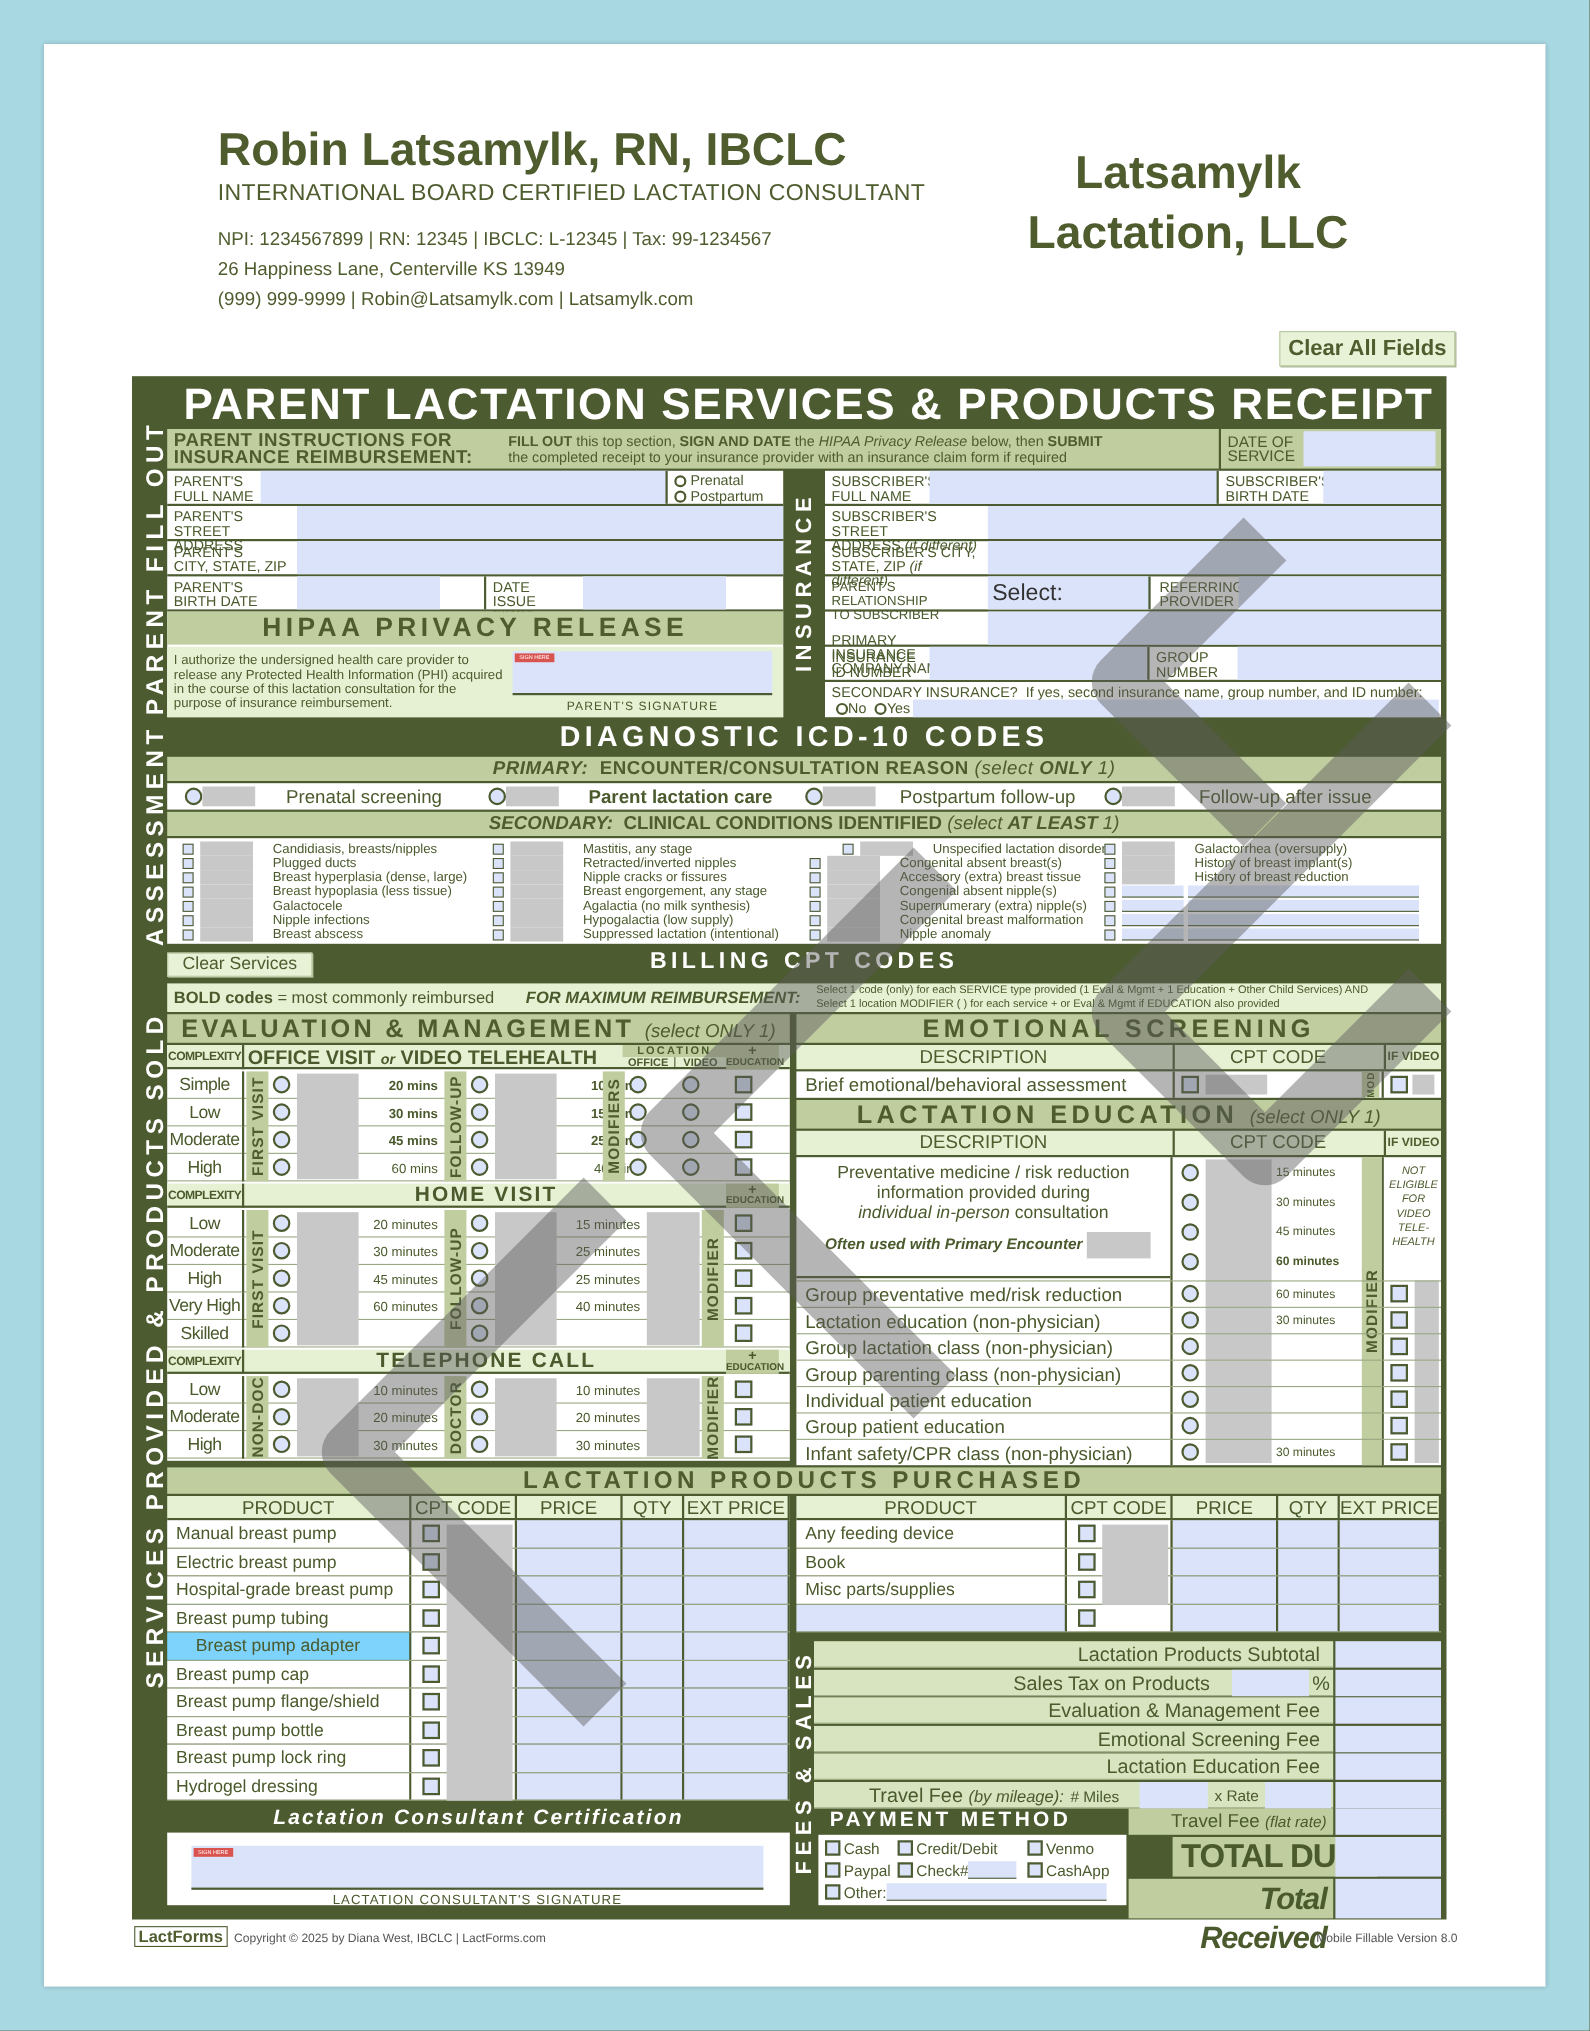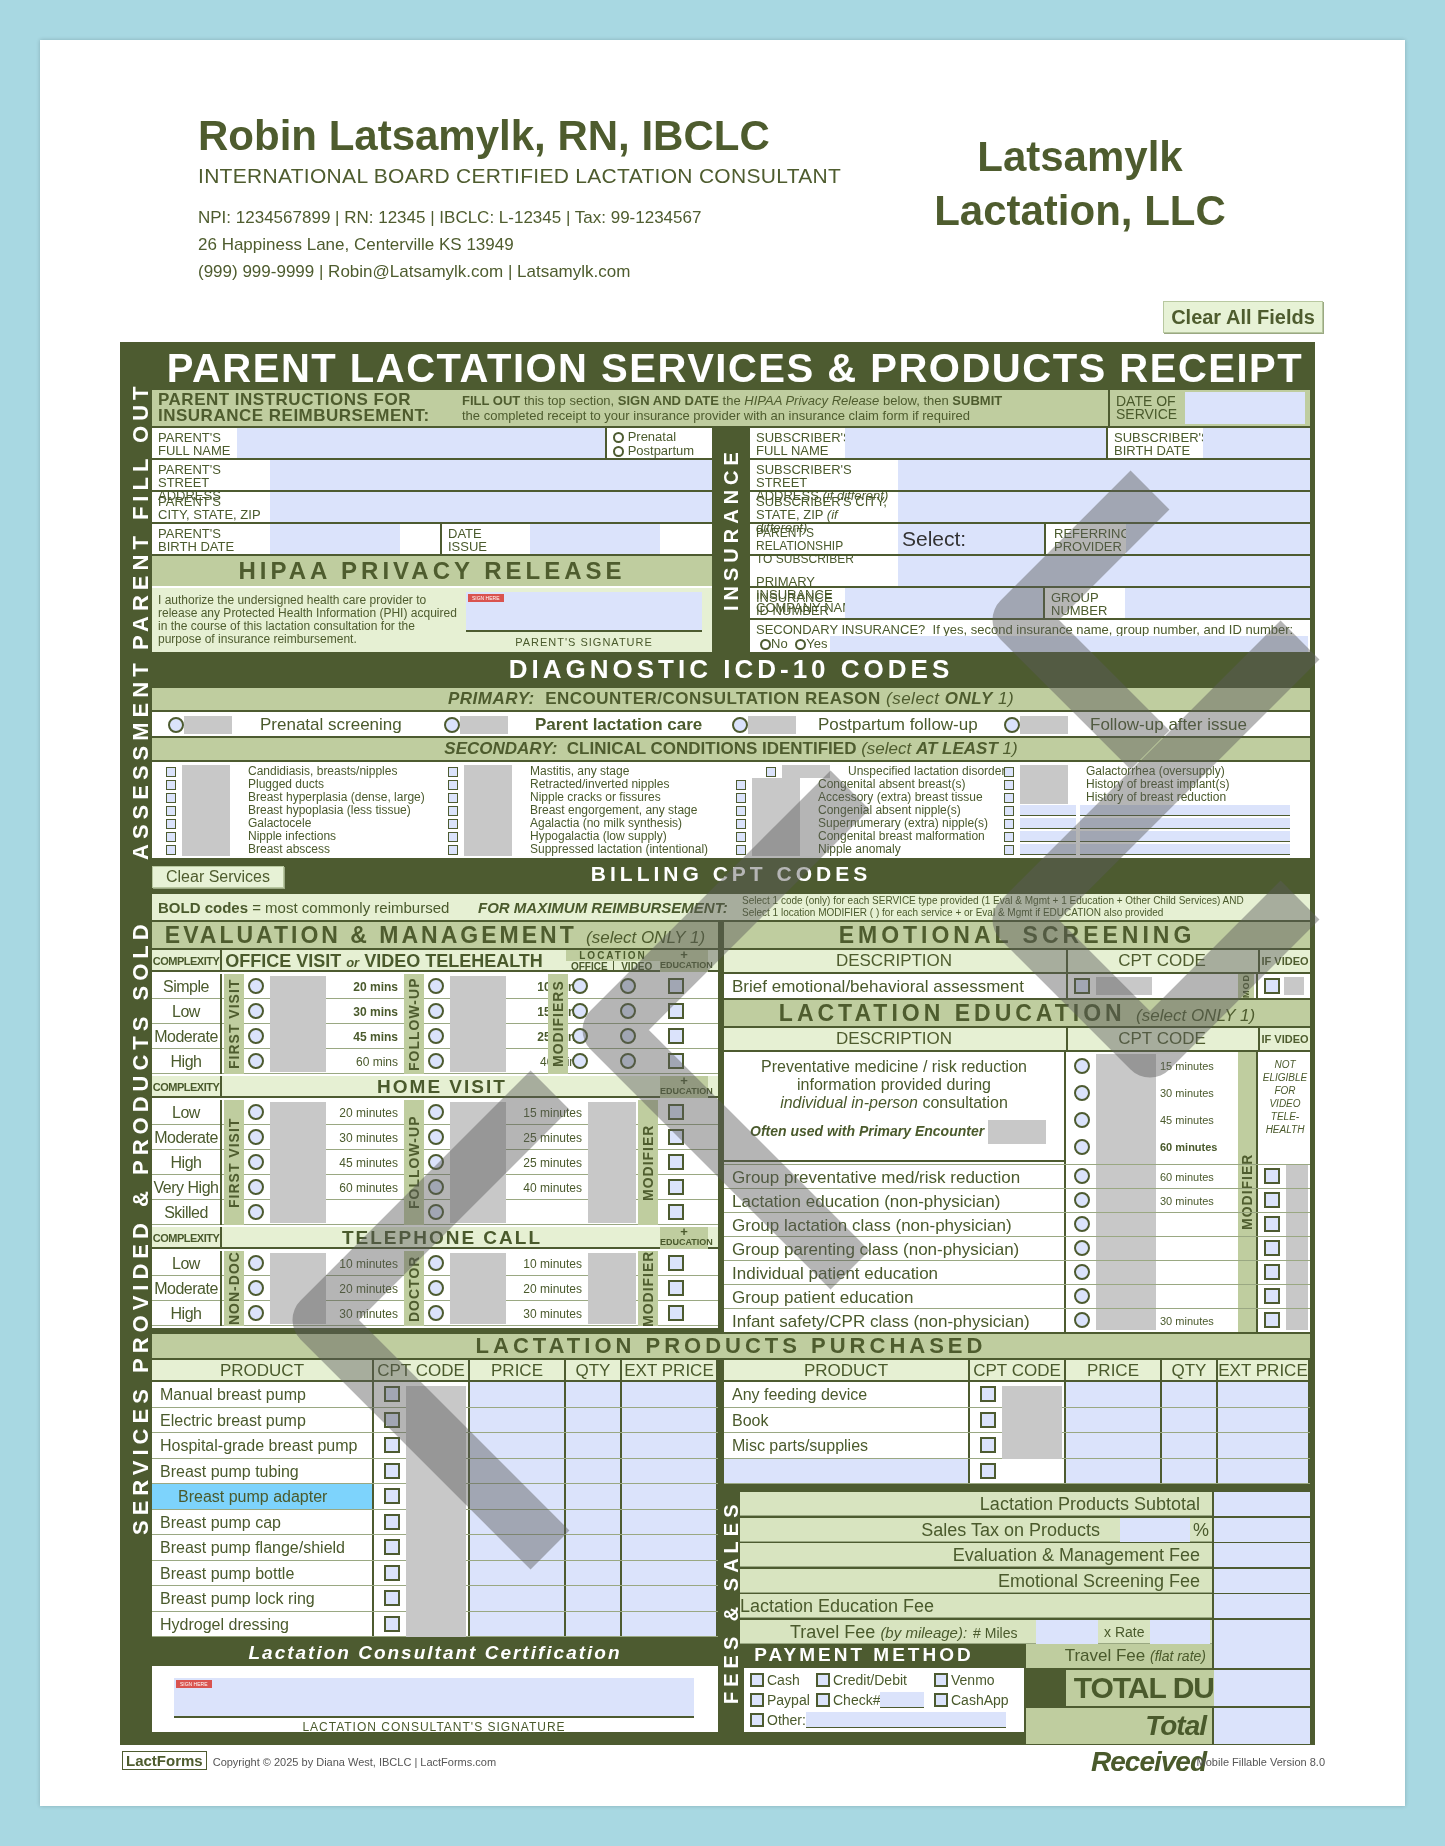--- a/index.html
+++ b/index.html
@@ -764,21 +764,21 @@
       <div style="position: absolute; left: 0px; top: 0px; width: 472px; height: 24px; background: rgb(216, 228, 192); text-align: right; padding-right: 12px; font-size: 18px; line-height: 24px; border-bottom: 1px solid rgb(154, 168, 130);">Lactation Products Subtotal</div>
       <div class="fld" style="position: absolute; left: 474px; top: 0px; width: 96px; height: 24px;"></div>
       <div class="fld" style="position: absolute; left: 380px; top: 25.5px; width: 70px; height: 24px; z-index: 2;"></div>
       <span style="position: absolute; left: 453px; top: 27.5px; font-size: 18px; z-index: 2;">%</span>
       <div style="position: absolute; left: 0px; top: 25.5px; width: 472px; height: 24px; background: rgb(216, 228, 192); text-align: right; padding-right: 12px; font-size: 18px; line-height: 24px; border-bottom: 1px solid rgb(154, 168, 130);"><span style="margin-right: 100px;">Sales Tax on Products</span></div>
       <div class="fld" style="position: absolute; left: 474px; top: 25.5px; width: 96px; height: 24px;"></div>
       <div style="position: absolute; left: 0px; top: 51px; width: 472px; height: 24px; background: rgb(216, 228, 192); text-align: right; padding-right: 12px; font-size: 18px; line-height: 24px; border-bottom: 1px solid rgb(154, 168, 130);">Evaluation &amp; Management Fee</div>
       <div class="fld" style="position: absolute; left: 474px; top: 51px; width: 96px; height: 24px;"></div>
       <div style="position: absolute; left: 0px; top: 76.5px; width: 472px; height: 24px; background: rgb(216, 228, 192); text-align: right; padding-right: 12px; font-size: 18px; line-height: 24px; border-bottom: 1px solid rgb(154, 168, 130);">Emotional Screening Fee</div>
       <div class="fld" style="position: absolute; left: 474px; top: 76.5px; width: 96px; height: 24px;"></div>
-      <div style="position: absolute; left: 0px; top: 102px; width: 472px; height: 24px; background: rgb(216, 228, 192); text-align: left; padding-right: 12px; font-size: 18px; line-height: 24px; border-bottom: 1px solid rgb(154, 168, 130);">Lactation Education Fee</div>
+      <div style="position: absolute; left: 0px; top: 102px; width: 472px; height: 24px; background: rgb(216, 228, 192); text-align: right; padding-right: 12px; font-size: 18px; line-height: 24px; border-bottom: 1px solid rgb(154, 168, 130);">Lactation Education Fee</div>
       <div class="fld" style="position: absolute; left: 474px; top: 102px; width: 96px; height: 24px;"></div>
       <div class="fld" style="position: absolute; left: 296px; top: 127.5px; width: 62px; height: 24px; z-index: 2;"></div>
       <span style="position: absolute; left: 364px; top: 131.5px; font-size: 14px; z-index: 2;">x Rate</span>
       <div class="fld" style="position: absolute; left: 410px; top: 127.5px; width: 60px; height: 24px; z-index: 2;"></div>
       <div style="position: absolute; left: 0px; top: 127.5px; width: 472px; height: 24px; background: rgb(216, 228, 192); text-align: left; padding-right: 12px; font-size: 18px; line-height: 24px; border-bottom: 1px solid rgb(154, 168, 130); padding-left: 50px;"><span>Travel Fee</span> <i style="font-size: 15px;">(by mileage):</i><span style="font-size: 14px; margin-left: 6px;"># Miles</span></div>
       <div class="fld" style="position: absolute; left: 474px; top: 127.5px; width: 96px; height: 24px;"></div>
     </div>
 
   <div class="box" style="left:620px; top:1302px; width:248px; height:22px; color:#fff; font-weight:bold; font-size:19px; text-align:center; letter-spacing:3px; line-height:22px;">PAYMENT METHOD</div>
   <div id="payment" class="box wh" style="left:624px; top:1326px; width:280px; height:64px;">

